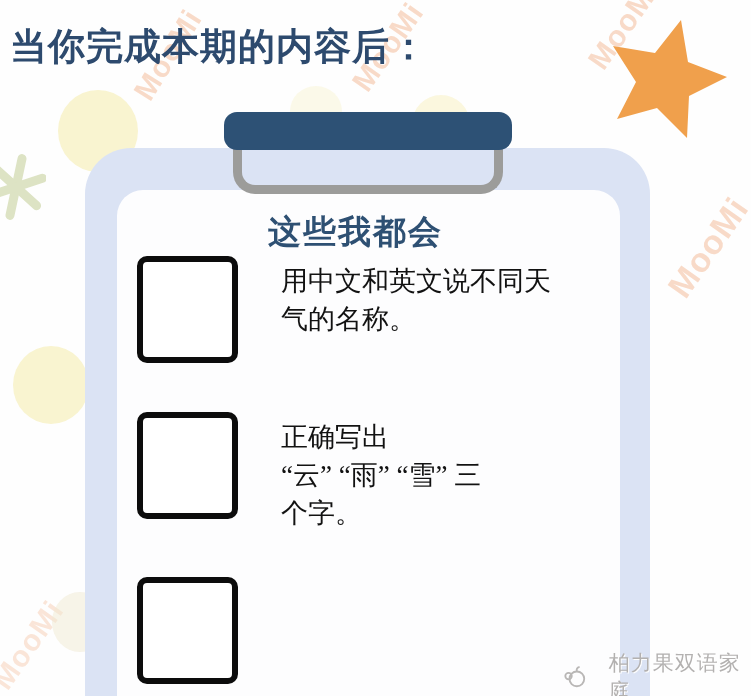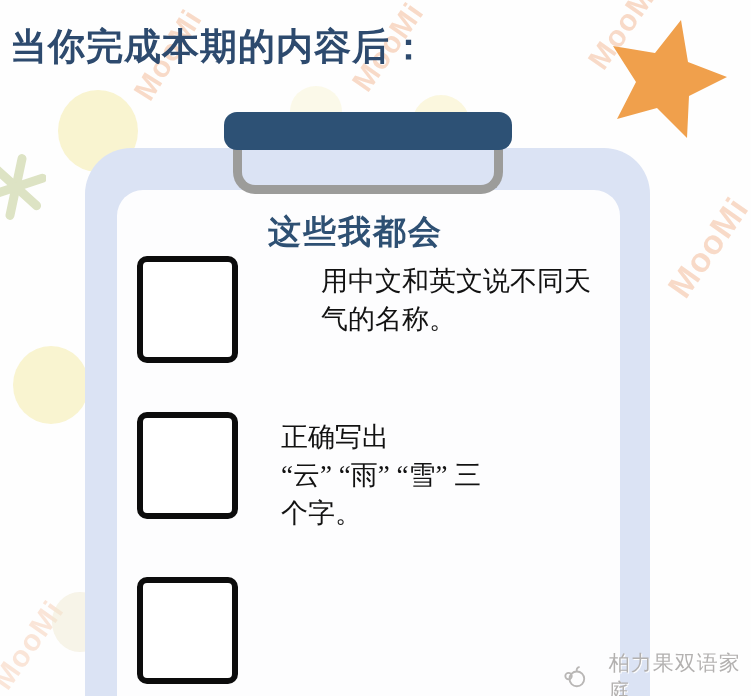--- a/index.html
+++ b/index.html
@@ -49,21 +49,21 @@
     position:absolute;left:137px;width:101px;height:107px;z-index:6;
     background:#ffffff;border:6px solid #0c0c0c;border-radius:10px;
     box-sizing:border-box;
   }
   .cb1{top:256px;} .cb2{top:412px;} .cb3{top:577px;}
   .item-text{
     position:absolute;left:281px;width:340px;z-index:6;
     font-family:"Liberation Serif",serif;font-size:27px;line-height:38px;
     color:#121212;white-space:pre-line;
   }
-  .it1{top:262px;margin-left:40px;} .it2{top:406px;margin-top:12px;} .it3{top:583px;}
+  .it1{top:262px;} .it2{top:406px;margin-top:12px;} .it3{top:583px;}
   
   .footer-wm{
     position:absolute;left:563px;top:649px;z-index:7;
     display:flex;align-items:center;gap:20px;
     color:#b3b1b0;font-size:21px;letter-spacing:1px;
     text-shadow:1px 1px 0 rgba(255,255,255,.95);
   }
 </style>
 </head>
 <body>

